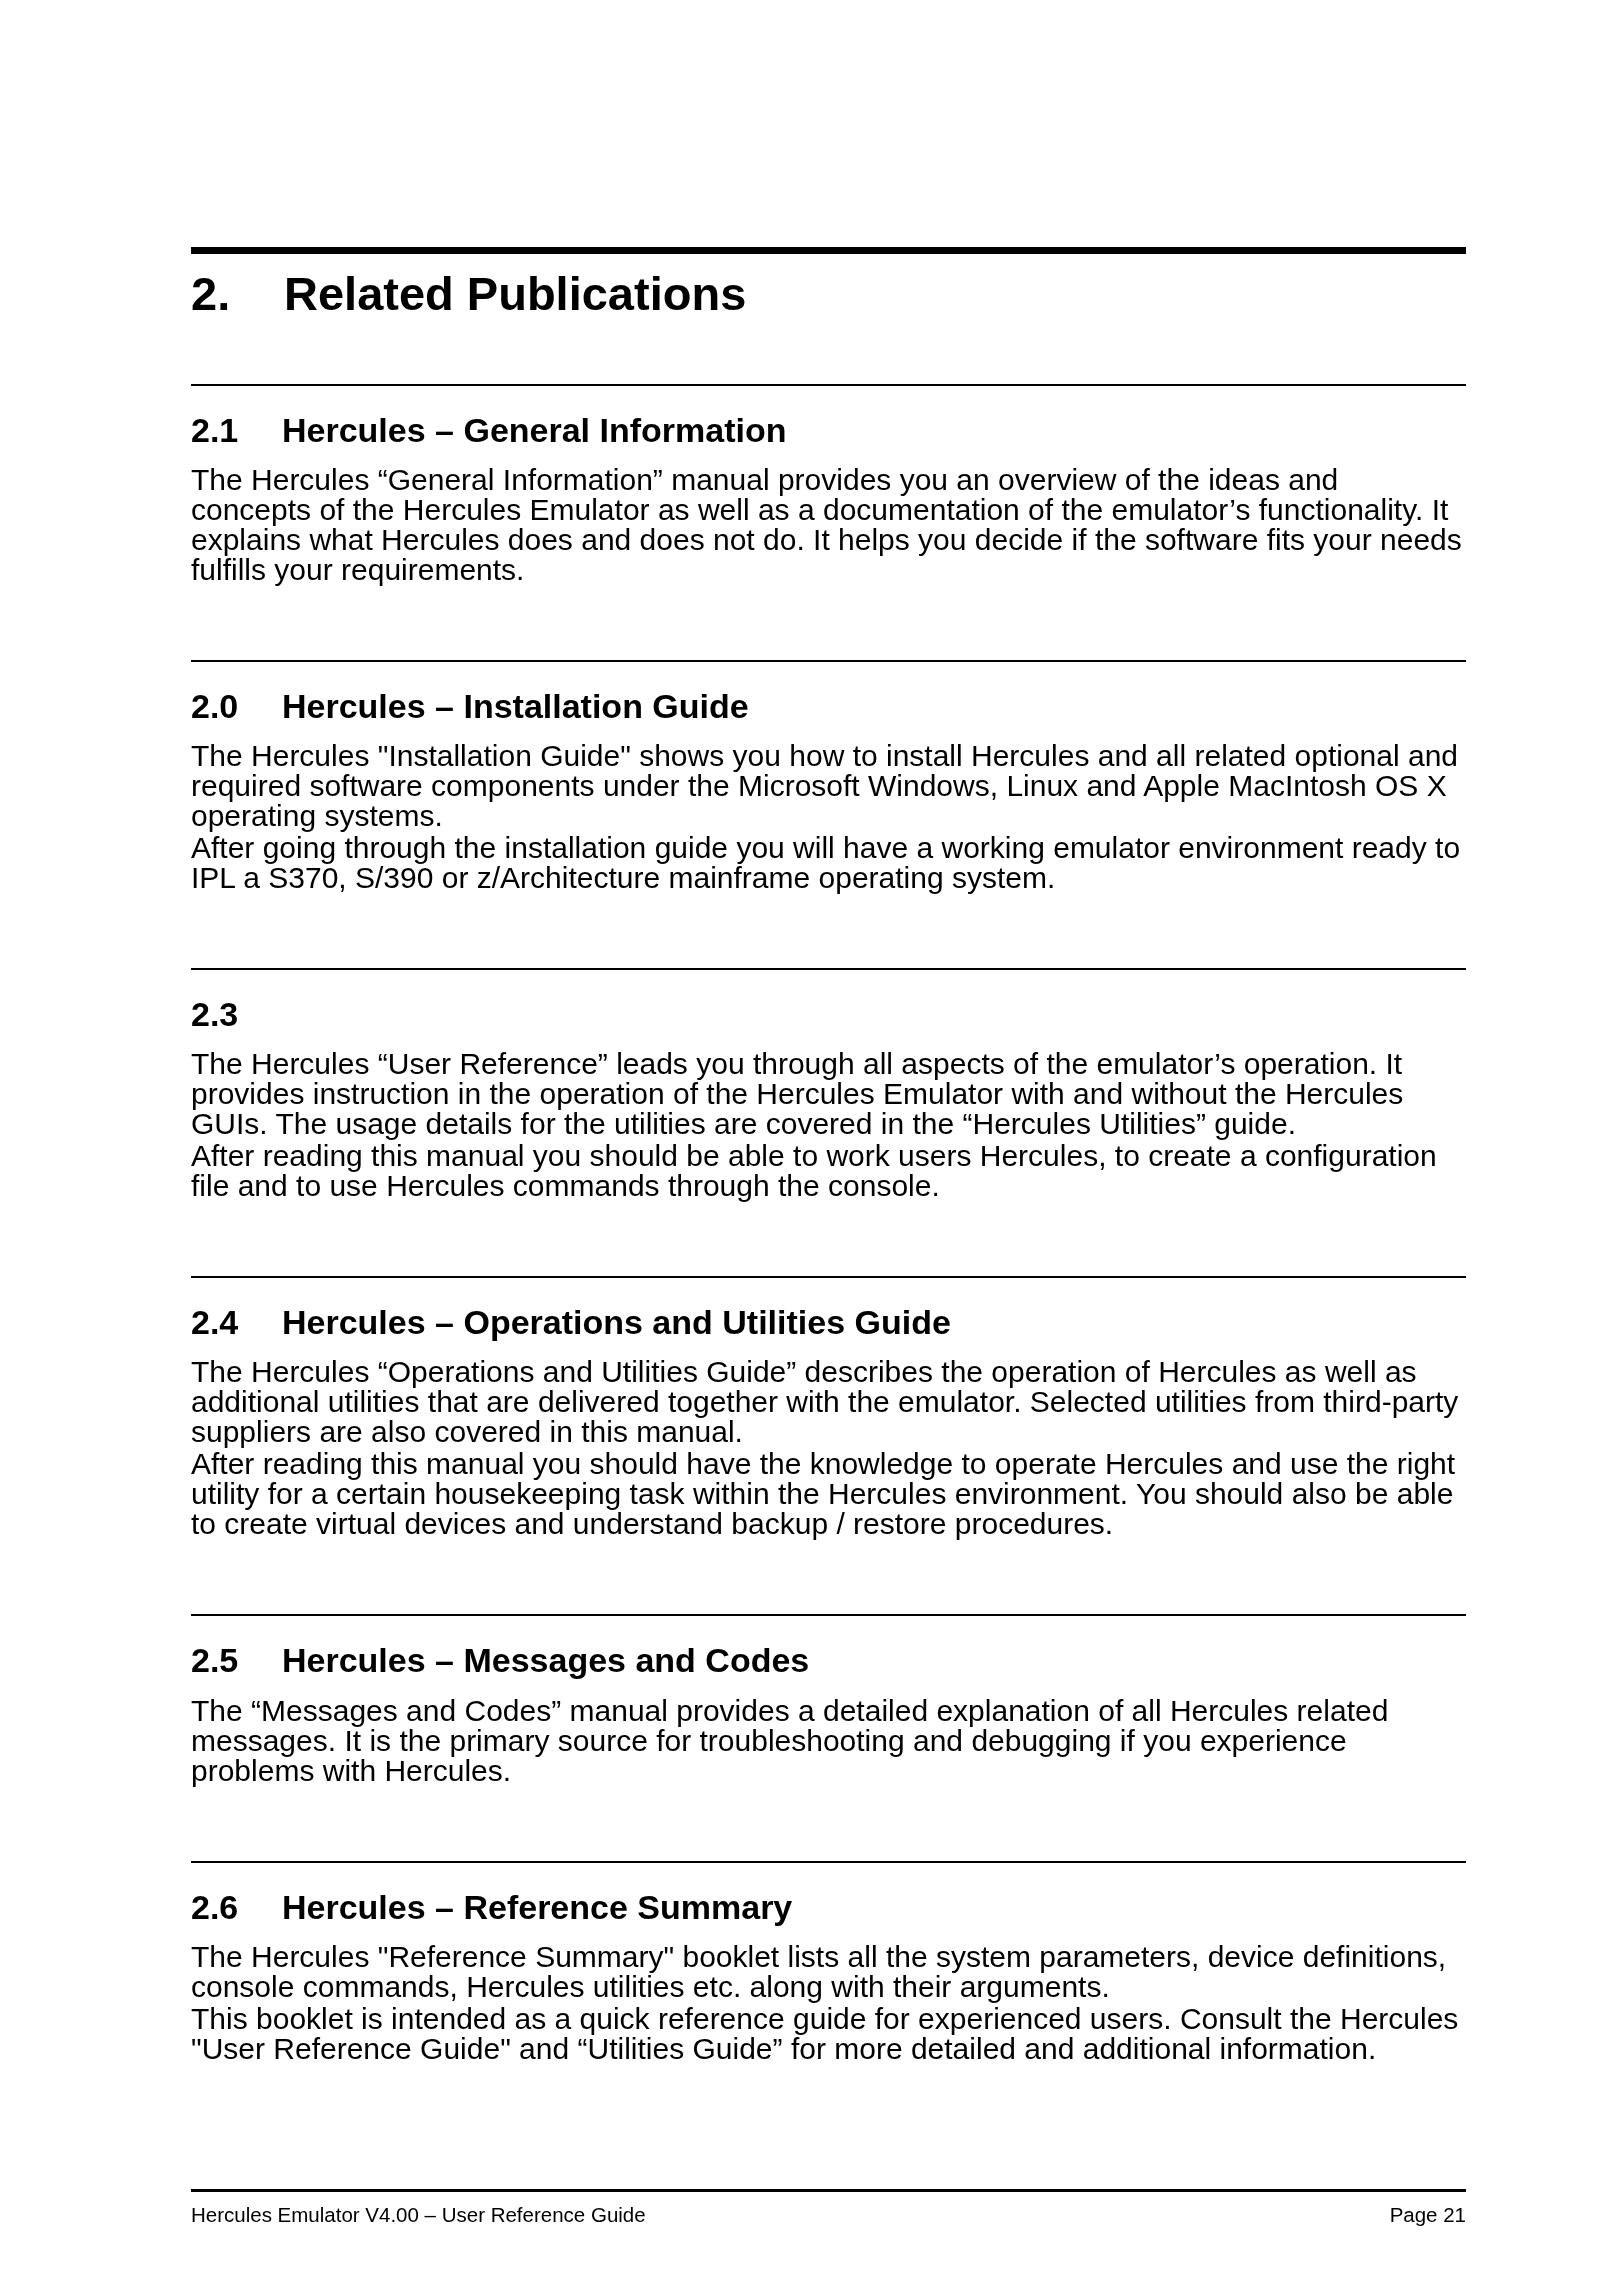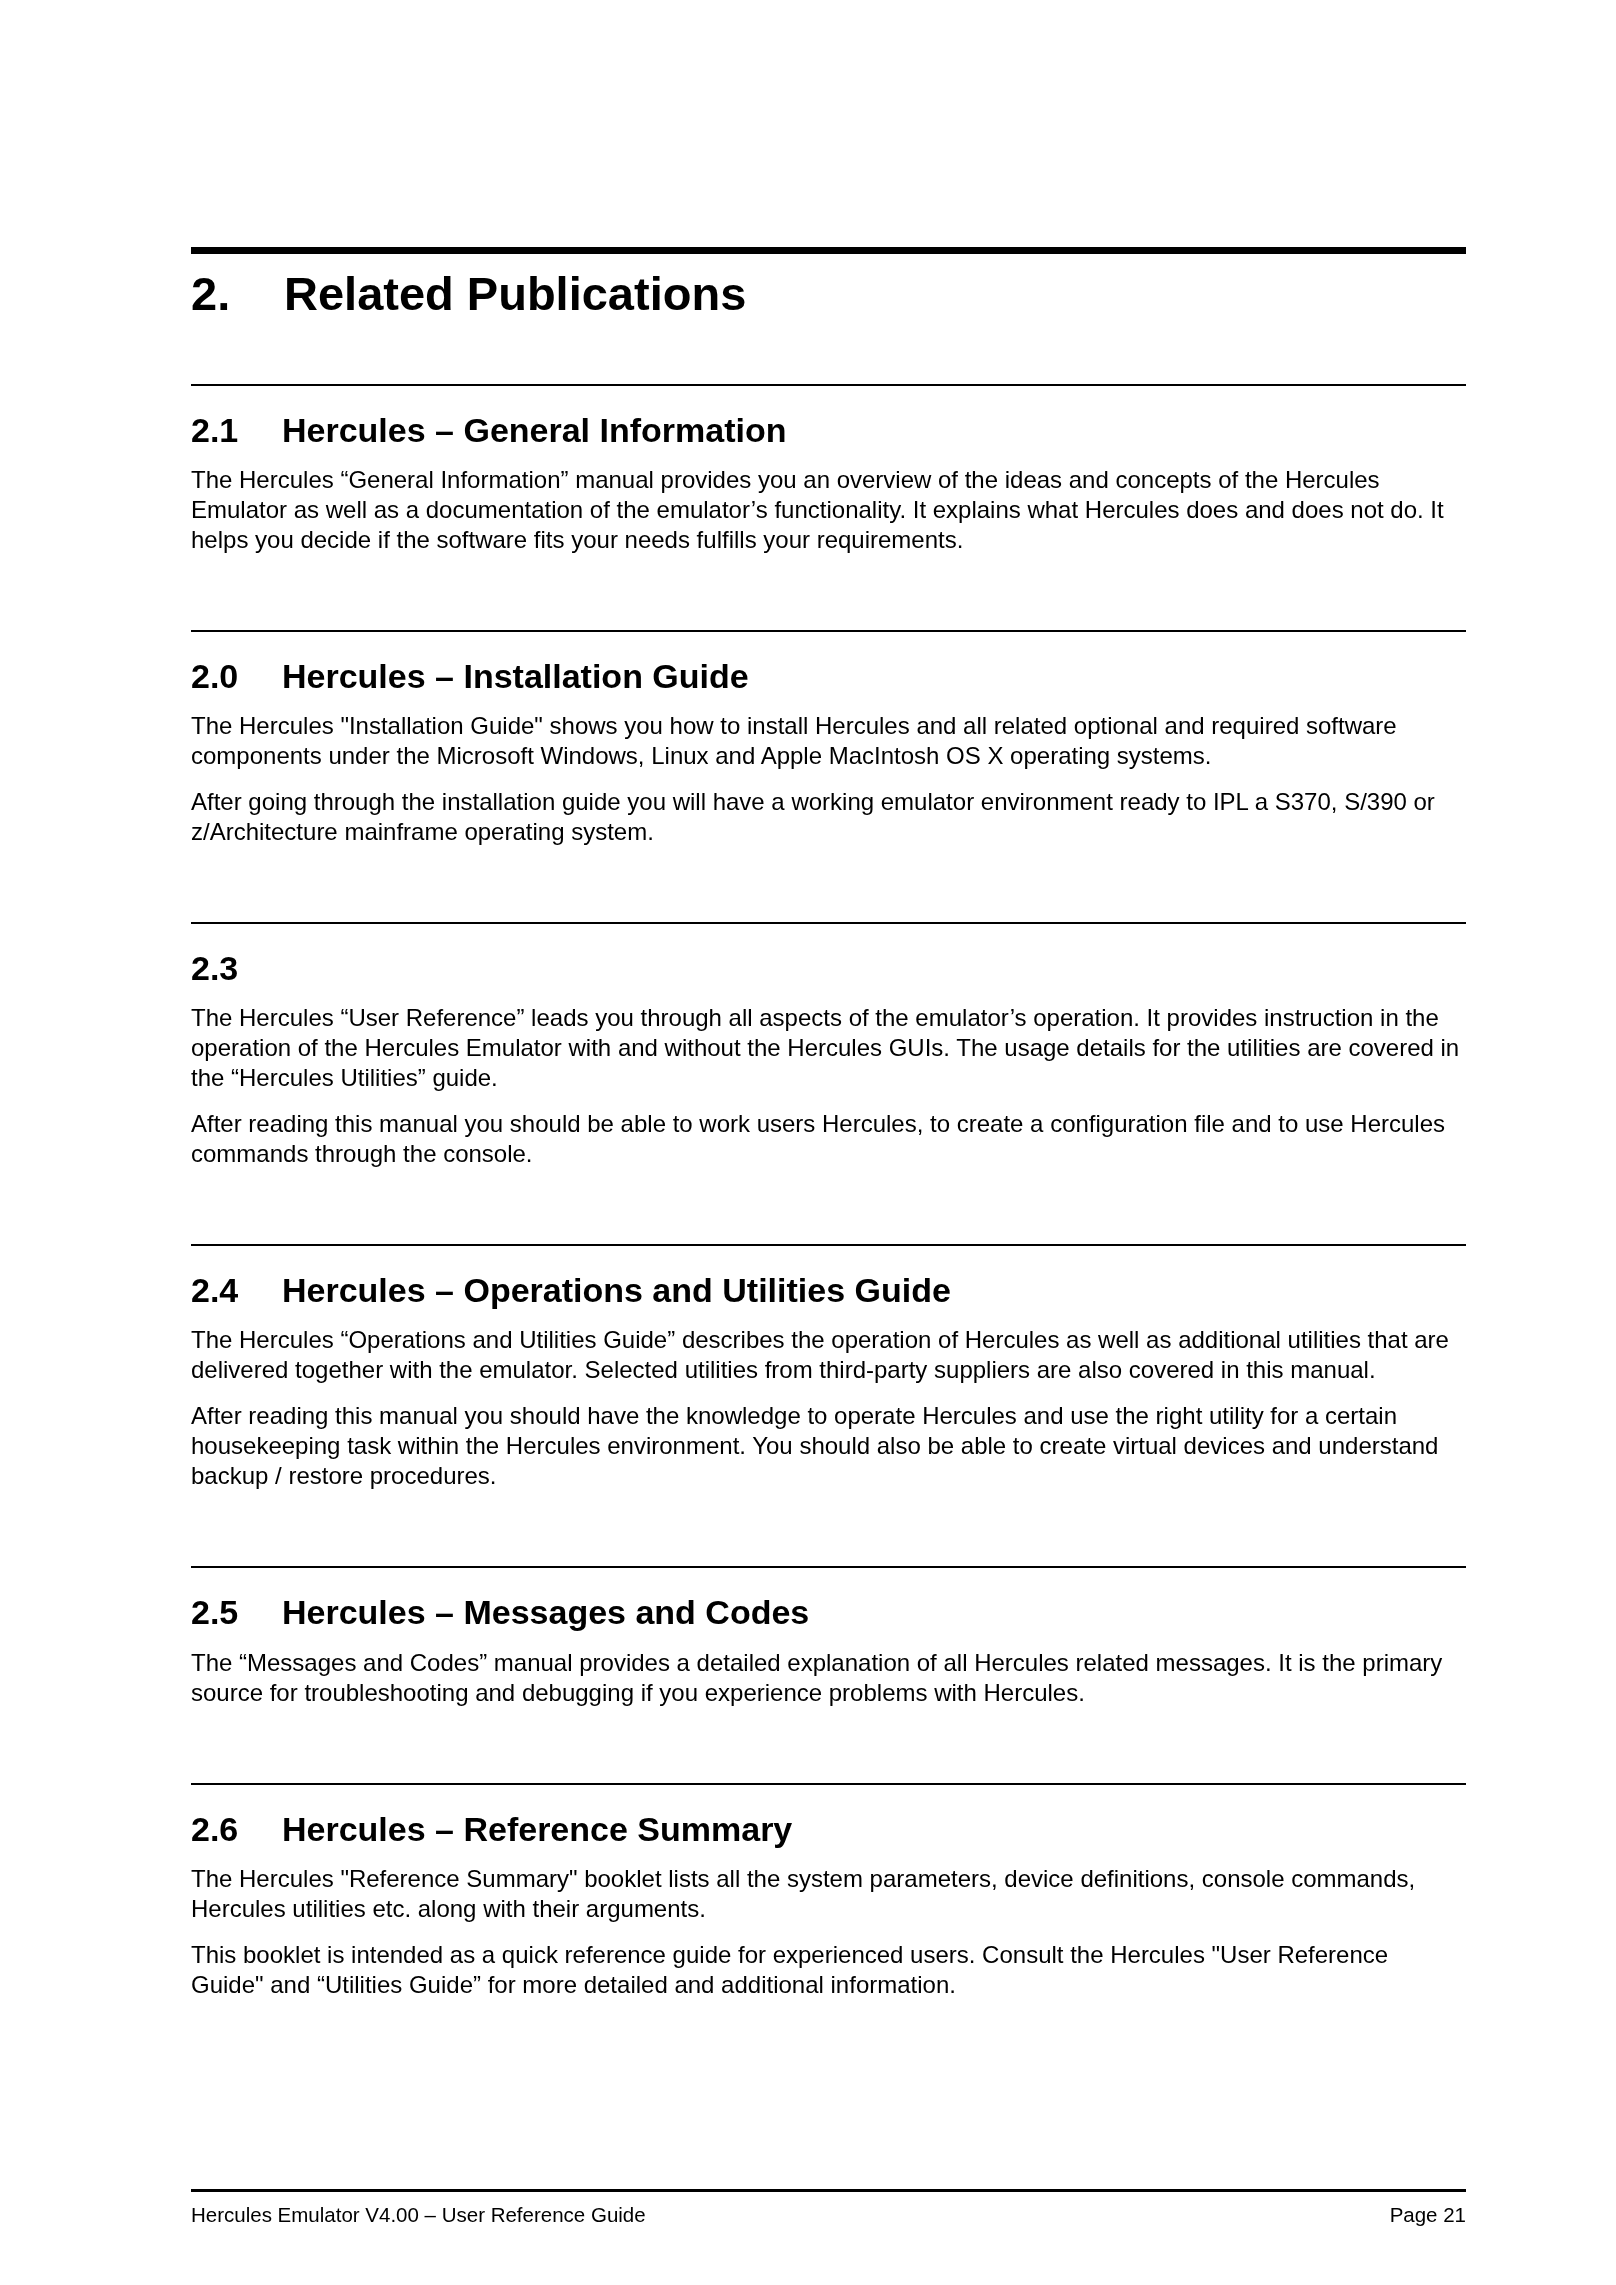--- a/index.html
+++ b/index.html
@@ -37,24 +37,24 @@
   .sec h2 {
     padding-top: 25px;
     font-size: 34px;
     font-weight: bold;
     line-height: 1.15;
     display: flex;
   }
   .sec h2 .h-num { flex: 0 0 91px; }
   .sec p {
     margin-top: 15px;
-    font-size: 24px;
+    font-size: 30px;
     line-height: 30px;
   }
-  .sec p + p { margin-top: 16px; }
+  .sec p + p { margin-top: 2px; }
   .footer {
     position: absolute;
     left: 191px;
     top: 2189px;
     width: 1275px;
     border-top: 3.7px solid #000000;
     padding-top: 11.2px;
     display: flex;
     justify-content: space-between;
     font-size: 20.5px;

